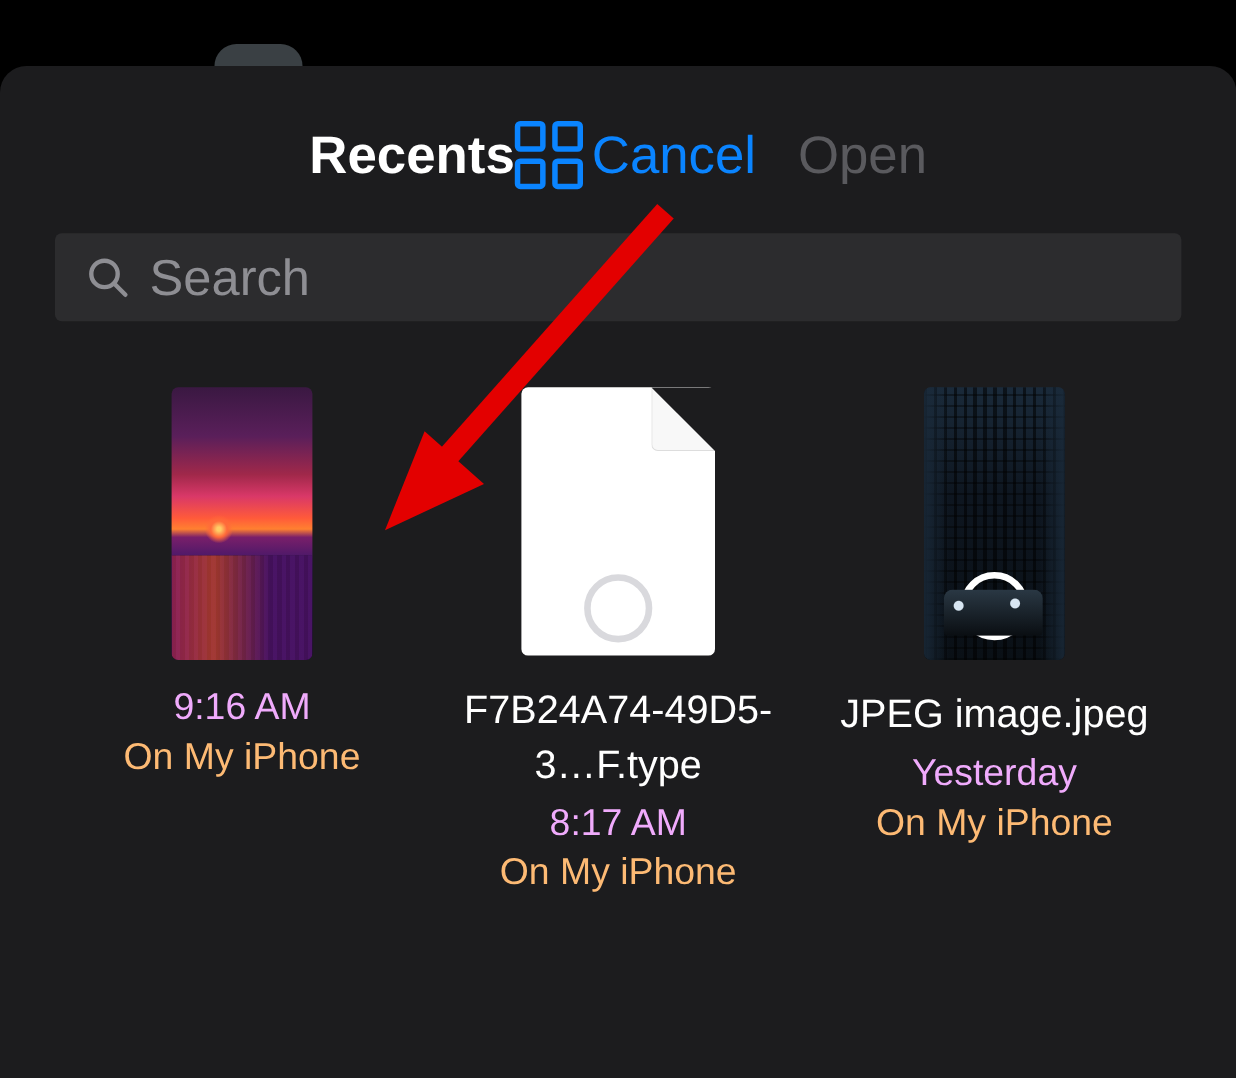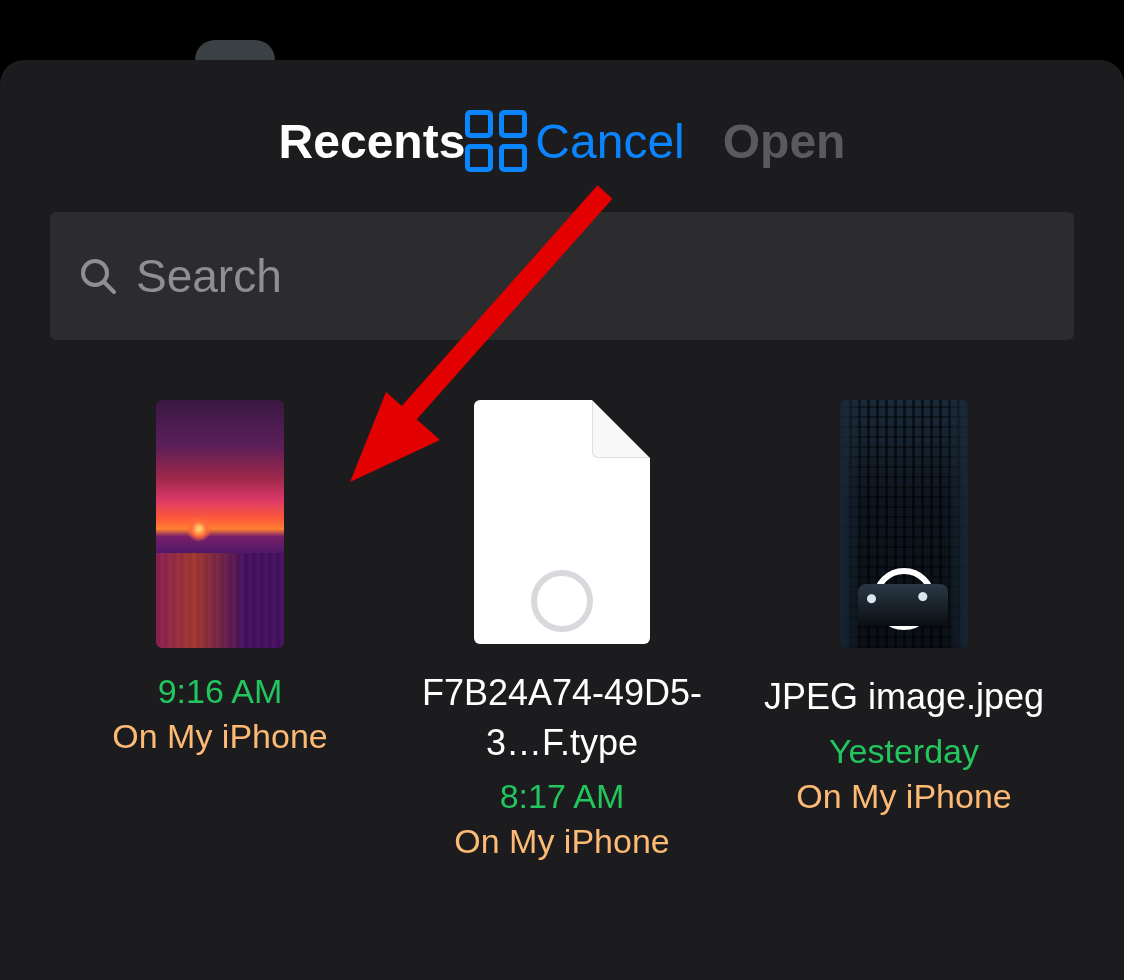--- a/index.html
+++ b/index.html
@@ -56,30 +56,30 @@
       align-items: flex-end;
     }
     .btn-cancel {
       font-size: 48px;
       font-weight: 400;
       color: #0a84ff;
       cursor: pointer;
     }
     .btn-open {
       font-size: 48px;
-      font-weight: 700;
+      font-weight: 400;
       color: #5a5a5e;
       cursor: default;
     }
     .search-bar {
       display: flex;
       align-items: center;
       background: #2c2c2e;
       border-radius: 6px;
-      height: 128px;
+      height: 80px;
       padding: 0 28px;
       gap: 18px;
       margin-bottom: 60px;
     }
     .search-icon {
       width: 40px;
       height: 40px;
       display: flex;
       align-items: center;
       justify-content: center;
@@ -241,21 +241,21 @@
       font-size: 36px;
       font-weight: 400;
       color: #fff;
       text-align: center;
       line-height: 1.38;
       margin-bottom: 10px;
       max-width: 300px;
     }
     .ftime {
       font-size: 34px;
-      color: #22c55e;
+      color: #f0abfc;
       text-align: center;
       margin-bottom: 6px;
     }
     .floc {
       font-size: 34px;
       color: #fdba74;
       text-align: center;
     }
     .annotation-arrow {
       position: absolute;

